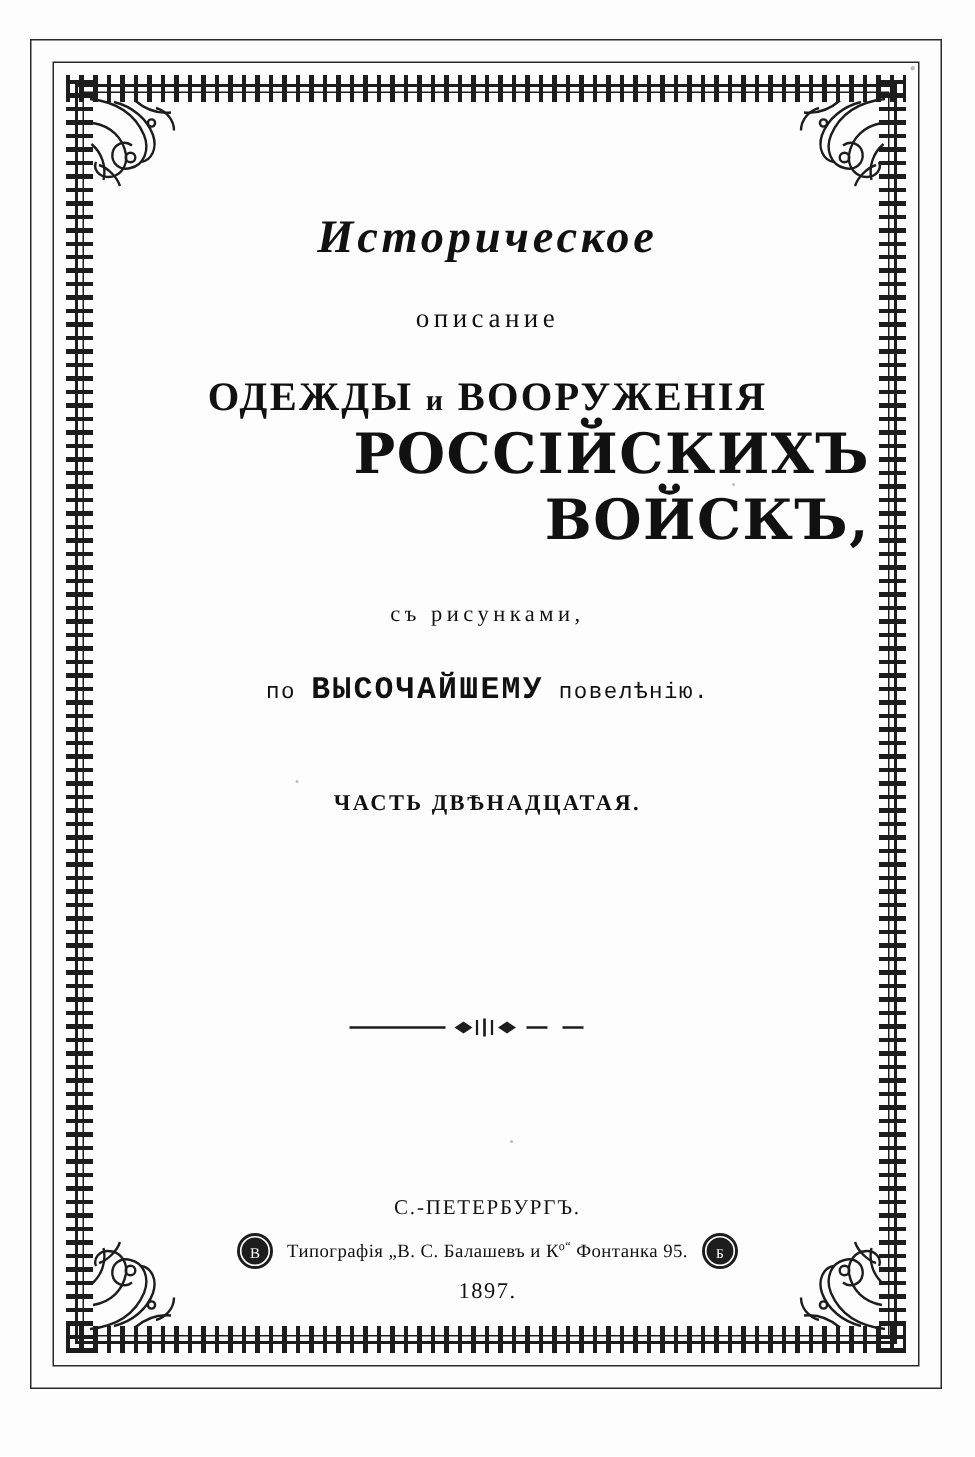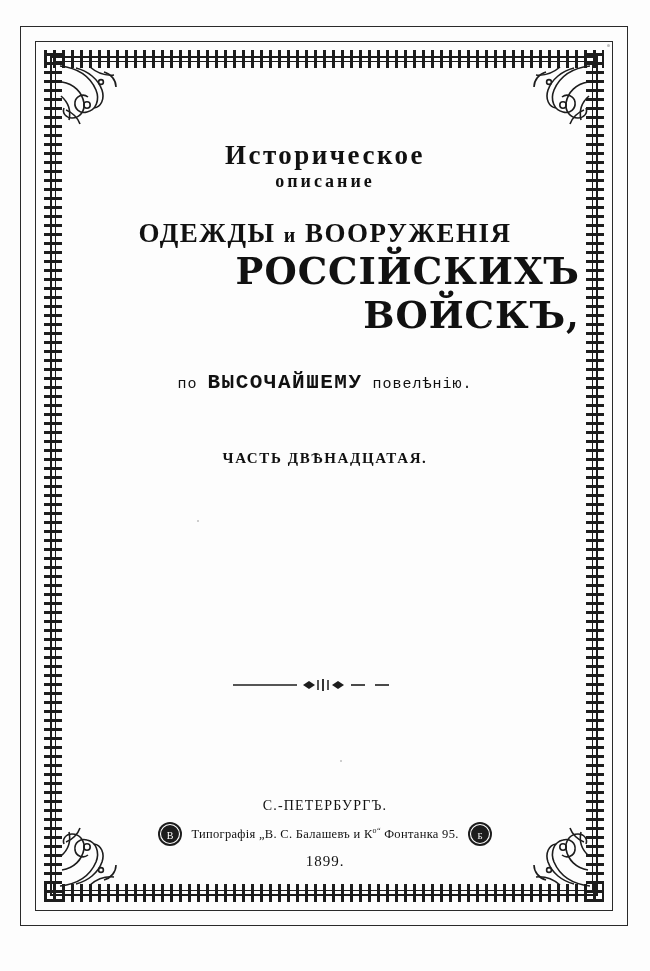--- a/index.html
+++ b/index.html
@@ -88,29 +88,31 @@
   
   .content {
     position: absolute;
     left: 70px;
     top: 140px;
     width: 510px;
     text-align: center;
   }
 
   .line1 {
-    font-size: 27px;
+    font-size: 31px;
     letter-spacing: 2.5px;
     font-weight: 700;
+    margin-bottom: 26px;
     font-family: "Liberation Serif", serif;
+    font-style: italic;
   }
   .line2 {
     font-size: 18px;
     letter-spacing: 3px;
-    font-weight: 700;
+    font-weight: 400;
     margin-bottom: 26px;
   }
   .line3 {
     font-size: 27px;
     letter-spacing: 1.5px;
     font-weight: 700;
   }
   .line3 .small-conj {
     font-size: 20px;
     font-weight: 700;
@@ -271,20 +273,21 @@
 
   <div class="content">
     <div class="line1">Историческое</div>
     <div class="line2">описание</div>
     <div class="line3">
       <span>ОДЕЖДЫ</span>
       <span class="small-conj">и</span>
       <span>ВООРУЖЕНIЯ</span>
     </div>
     <div class="line4">РОССIЙСКИХЪ ВОЙСКЪ,</div>
+    <div class="line5">съ рисунками,</div>
     <div class="line7">
       <span>по</span>
       <span class="big">ВЫСОЧАЙШЕМУ</span>
       <span>повелѣнію.</span>
     </div>
     <div class="line8">ЧАСТЬ ДВѢНАДЦАТАЯ.</div>
   </div>
 
   <div class="divider">
     <svg width="200" height="14" viewBox="0 0 200 14">
@@ -315,21 +318,21 @@
         <span>Фонтанка 95.</span>
       </span>
       <span class="seal">
         <svg viewBox="0 0 26 26">
           <circle cx="13" cy="13" r="12" fill="#1d1d1d"></circle>
           <circle cx="13" cy="13" r="9.5" fill="none" stroke="#ffffff" stroke-width="1.1"></circle>
           <text x="13" y="17.5" text-anchor="middle" font-size="9" font-family="Liberation Serif, serif" fill="#ffffff">Б</text>
         </svg>
       </span>
     </div>
-    <div class="year">1899.</div>
+    <div class="year">1897.</div>
   </div>
 
   <div class="speck" style="left:607px; top:44px; width:3px; height:3px;"></div>
   <div class="speck" style="left:488px; top:322px; width:2px; height:2px;"></div>
   <div class="speck" style="left:197px; top:520px; width:2px; height:2px;"></div>
   <div class="speck" style="left:340px; top:760px; width:2px; height:2px;"></div>
 
 </div>
 
 </body></html>

